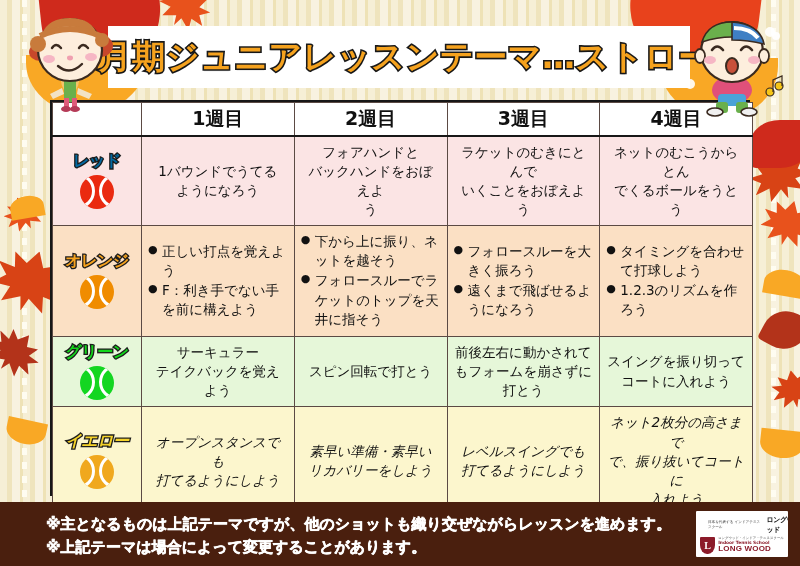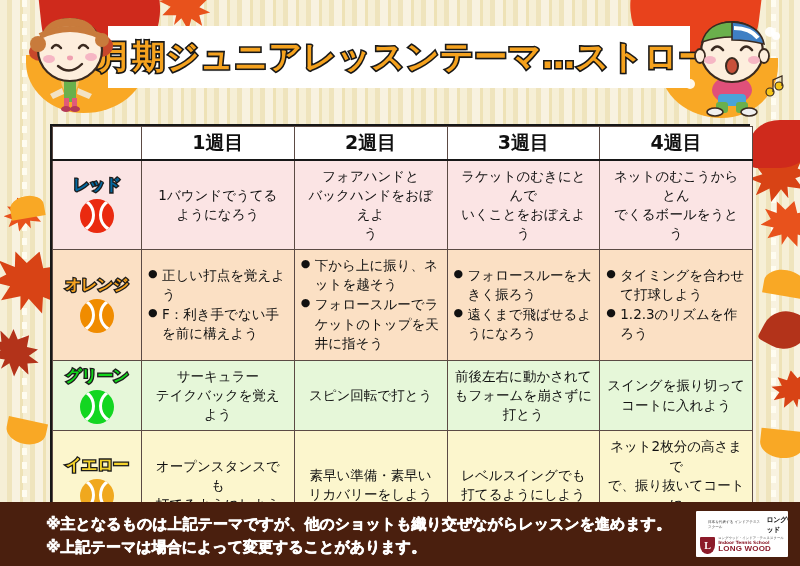--- a/index.html
+++ b/index.html
@@ -90,21 +90,21 @@
     white-space:nowrap;
   }
 
   
   .char{position:absolute;z-index:7;}
   .char-girl{left:16px;top:6px;width:108px;height:110px;}
   .char-boy{right:14px;top:6px;width:108px;height:112px;}
 
   
   .table-wrap{
-    position:absolute;left:50px;top:124px;width:700px;height:396px;
+    position:absolute;left:50px;top:100px;width:700px;height:396px;
     z-index:5;background:#fff;
     border:2px solid #171717;
     box-sizing:border-box;
   }
   table{border-collapse:collapse;width:100%;height:100%;table-layout:fixed;}
   th,td{border:1px solid #5b4a44;box-sizing:border-box;}
   thead th{
     height:33px;background:#ffffff;border-bottom:2px solid #171717;
     font-size:19px;font-weight:bold;color:#111;
   }
@@ -143,21 +143,21 @@
 
   tr.row-red td{background:#fbe4e4;}
   tr.row-red .lvl-name{color:#0369a1;}
   tr.row-red .ball{background:#ea2a10;}
   tr.row-orange td{background:#fbe0c4;}
   tr.row-orange .lvl-name{color:#F5A21E;}
   tr.row-orange .ball{background:#F08C00;}
   tr.row-green td{background:#e6f7d9;}
   tr.row-green .lvl-name{color:#12d61a;}
   tr.row-green .ball{background:#13d621;}
-  tr.row-yellow td{background:#fcf6cd;}
+  tr.row-yellow td{background:#fcf6cd;font-style:italic;}
   tr.row-yellow .lvl-name{color:#f5d32a;}
   tr.row-yellow .ball{background:#F0A81E;}
 
   
   .footer{
     position:absolute;left:0;right:0;bottom:0;height:64px;
     background:#4a1f0e;z-index:8;
   }
   .footer-notes{
     position:absolute;left:46px;top:11px;

